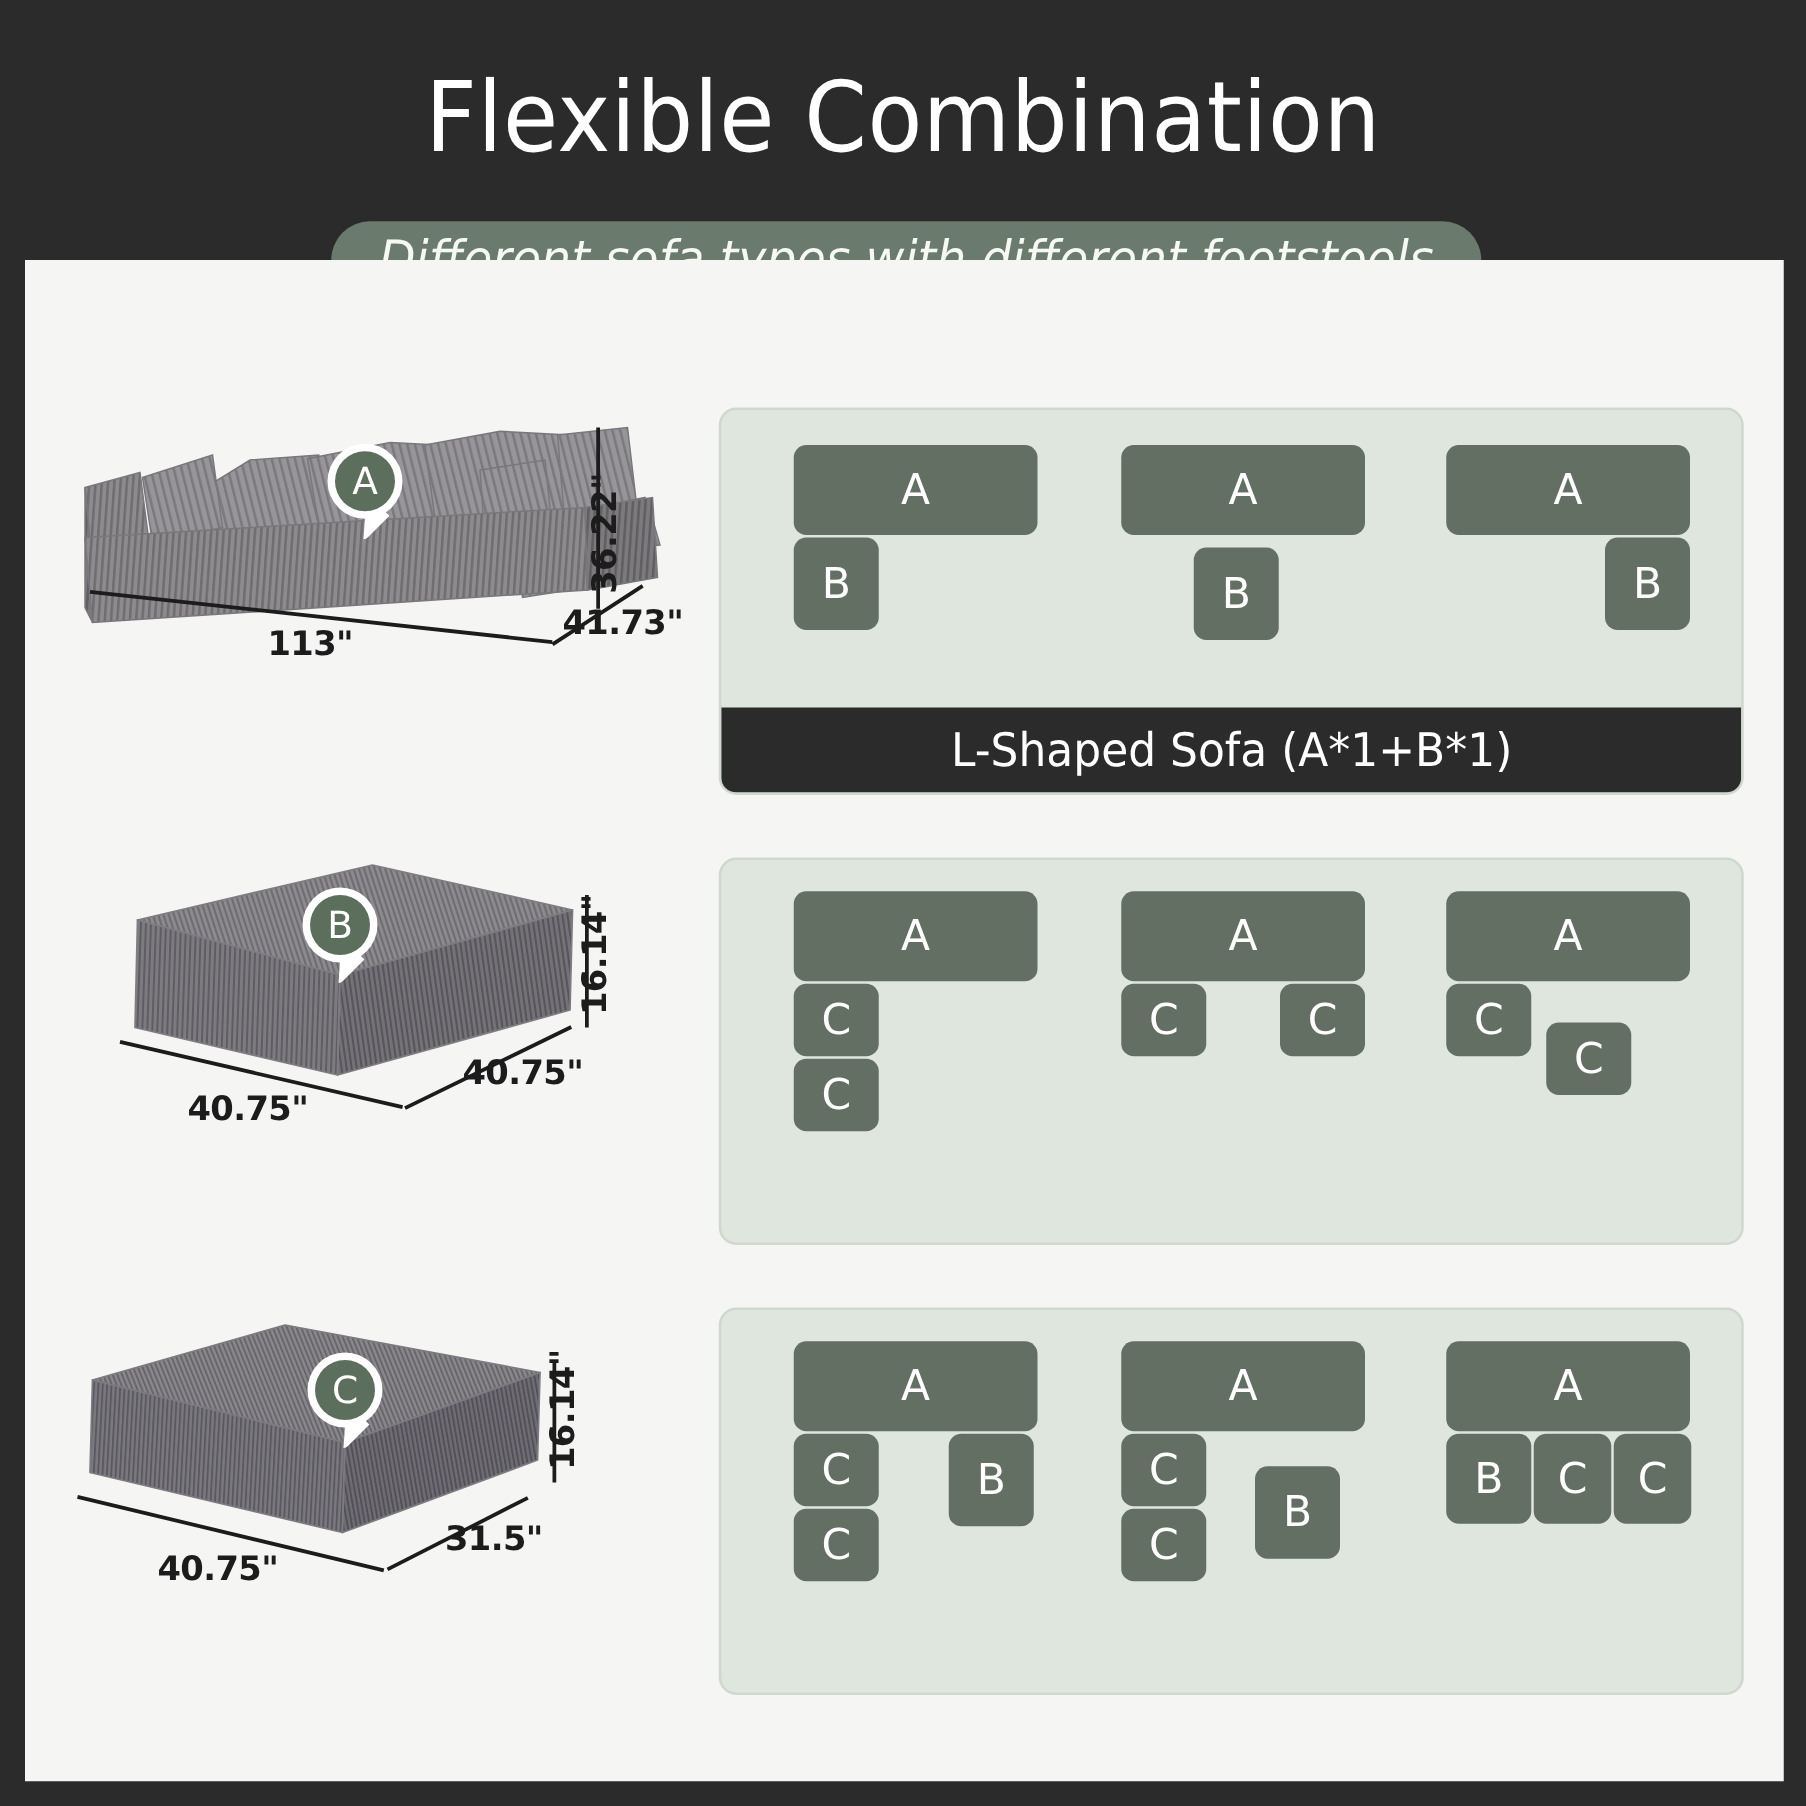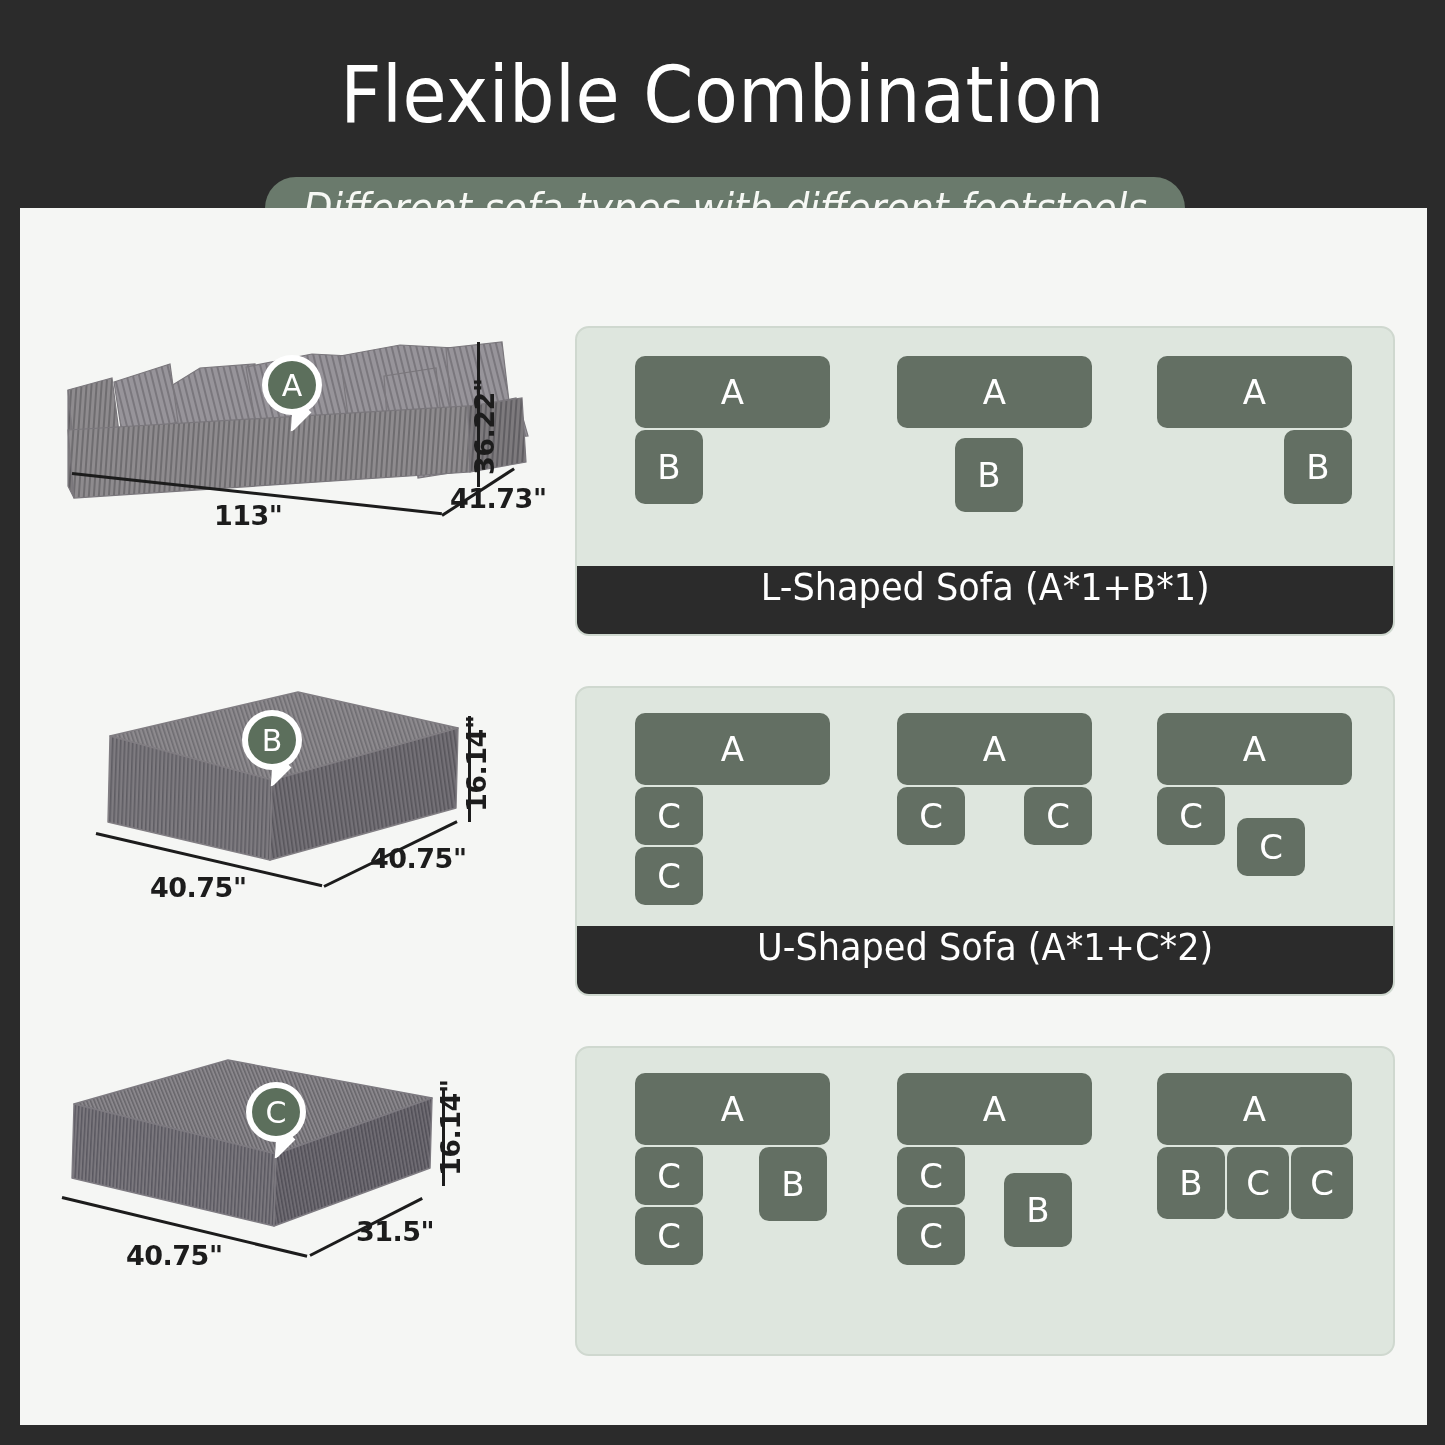--- a/index.html
+++ b/index.html
@@ -152,20 +152,21 @@
     position: relative;
     width: 100%;
     height: 244px;
   }
   .panel-caption {
     position: absolute;
     left: 0; bottom: 0;
     width: 100%; height: 68px;
     background: #2b2b2b;
     display: flex;
+    align-items: center;
     justify-content: center;
   }
   .panel-caption span {
     color: #ffffff;
     font-size: 37px;
     font-weight: 400;
     font-family: "DejaVu Sans", sans-serif;
     letter-spacing: 0px;
     transform: scaleX(0.95);
     white-space: nowrap;
@@ -321,23 +322,20 @@
             <div class="blk" style="left: 58px; top: 25px; width: 195px; height: 72px;">A</div>
             <div class="blk" style="left: 58px; top: 99px; width: 68px; height: 58px;">C</div>
             <div class="blk" style="left: 58px; top: 159px; width: 68px; height: 58px;">C</div>
             <div class="blk" style="left: 320px; top: 25px; width: 195px; height: 72px;">A</div>
             <div class="blk" style="left: 320px; top: 99px; width: 68px; height: 58px;">C</div>
             <div class="blk" style="left: 447px; top: 99px; width: 68px; height: 58px;">C</div>
             <div class="blk" style="left: 580px; top: 25px; width: 195px; height: 72px;">A</div>
             <div class="blk" style="left: 580px; top: 99px; width: 68px; height: 58px;">C</div>
             <div class="blk" style="left: 660px; top: 130px; width: 68px; height: 58px;">C</div>
           </div>
-        <div class="panel-caption">
-          <span>U-Shaped Sofa (A*1+C*2)</span>
-        </div>
       </div>
     </div>
 
     <div class="row row-3">
 
       <div class="product">
         <svg viewBox="0 0 530 360" width="530" height="360">
           <defs>
             <pattern id="cordCtop" width="3.5" height="3.5" patternUnits="userSpaceOnUse" patternTransform="rotate(-22)">
               <rect width="3.5" height="3.5" fill="#8a878c"></rect>

